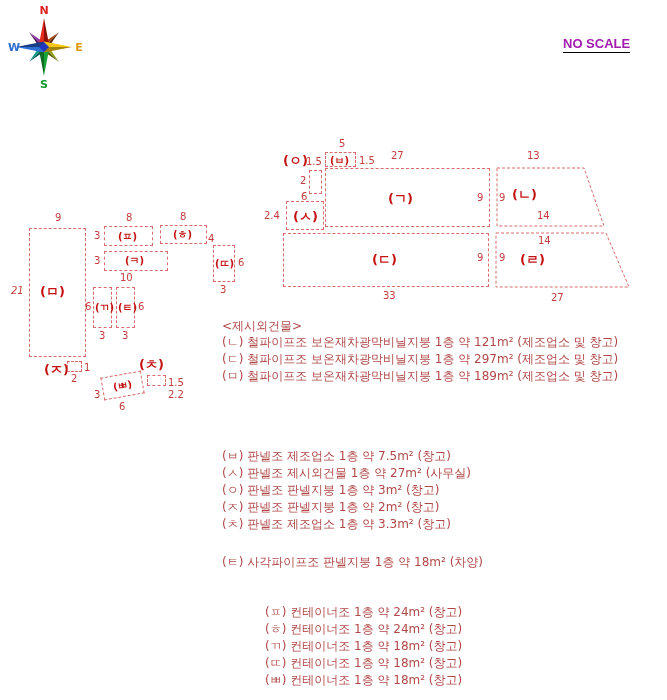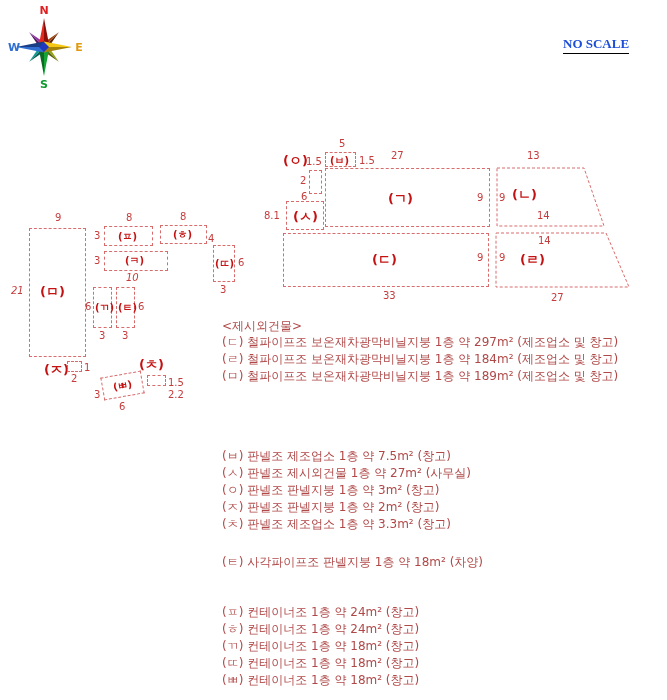--- a/index.html
+++ b/index.html
@@ -7,30 +7,30 @@
     position:relative; width:667px; height:700px; background:#ffffff;
     overflow:hidden; font-family:"DejaVu Sans", sans-serif;
   }
   .bx { position:absolute; border:1px dashed #d86c6c; box-sizing:border-box; background:transparent; }
   .lbl { position:absolute; color:#c41212; font-weight:bold; white-space:nowrap; }
   .lbl.big   { font-size:13px; }
   .lbl.small { font-size:10px; }
   .dim { position:absolute; color:#c43c3c; font-size:10px; line-height:10px; white-space:nowrap; }
   .no-scale {
     position:absolute; left:563px; top:36px;
-    font-family:Liberation Serif, serif;
-    font-weight:bold; font-size:13px; color:#1d4ed8;
+    font-family:Liberation Sans, sans-serif;
+    font-weight:bold; font-size:13px; color:#a21caf;
     border-bottom:1px solid #000; padding-bottom:1px;
   }
   .legend-title, .lg-line {
     color:#b04848; font-size:12px; line-height:17px; white-space:nowrap;
   }
   .legend-title { position:absolute; left:222px; top:318px; }
   .lg { position:absolute; left:222px; }
-  #g1 { top:334px; } #g2 { top:448px; } #g3 { top:554px; } #g4 { top:604px; }
+  #g1 { top:334px; } #g2 { top:448px; } #g3 { top:554px; } #g4 { top:604px;margin-left:43px; }
   .overlay { position:absolute; left:0; top:0; pointer-events:none; }
   .tilted { transform:rotate(-10deg); display:flex; align-items:center; justify-content:center; }
   .tilted .lbl { position:static; }
   svg text.cl { font-family:"DejaVu Sans",sans-serif; font-weight:bold; font-size:11px; text-anchor:middle; }
 </style>
 </head>
 <body>
 
 <div class="canvas">
 
@@ -73,21 +73,21 @@
   <span class="dim" style="left:359px; top:156px;">1.5</span>
 
   <span class="lbl big" style="left:283px; top:152px;">(ㅇ)</span>
   <span class="dim" style="left:306px; top:157px;">1.5</span>
   <div class="bx" style="left:309px; top:170px; width:13px; height:24px;"></div>
   <span class="dim" style="left:300px; top:176px;">2</span>
 
   <span class="dim" style="left:301px; top:192px;">6</span>
   <div class="bx" style="left:286px; top:201px; width:38px; height:29px;"></div>
   <span class="lbl big" style="left:293px; top:208px;">(ㅅ)</span>
-  <span class="dim" style="left:264px; top:211px;">8.1</span>
+  <span class="dim" style="left:264px; top:211px;">2.4</span>
 
   <div class="bx" style="left:325px; top:168px; width:165px; height:59px;"></div>
   <span class="lbl big" style="left:388px; top:190px;">(ㄱ)</span>
   <span class="dim" style="left:391px; top:151px;">27</span>
   <span class="dim" style="left:477px; top:193px;">9</span>
   <span class="dim" style="left:499px; top:193px;">9</span>
 
   <span class="lbl big" style="left:512px; top:186px;">(ㄴ)</span>
   <span class="dim" style="left:527px; top:151px;">13</span>
   <span class="dim" style="left:537px; top:211px;">14</span>
@@ -113,21 +113,21 @@
   <span class="dim" style="left:94px; top:231px;">3</span>
 
   <div class="bx" style="left:160px; top:225px; width:47px; height:19px;"></div>
   <span class="lbl small" style="left:173px; top:228px;">(ㅎ)</span>
   <span class="dim" style="left:180px; top:212px;">8</span>
   <span class="dim" style="left:208px; top:234px;">4</span>
 
   <div class="bx" style="left:104px; top:251px; width:64px; height:20px;"></div>
   <span class="lbl small" style="left:125px; top:254px;">(ㅋ)</span>
   <span class="dim" style="left:94px; top:256px;">3</span>
-  <span class="dim" style="left:126px; top:273px;font-style:italic;">10</span>
+  <span class="dim" style="left:120px; top:273px;">10</span>
 
   <div class="bx" style="left:213px; top:245px; width:22px; height:37px;"></div>
   <span class="lbl small" style="left:215px; top:257px;">(ㄸ)</span>
   <span class="dim" style="left:238px; top:258px;">6</span>
   <span class="dim" style="left:220px; top:285px;">3</span>
 
   <div class="bx" style="left:93px; top:287px; width:19px; height:41px;"></div>
   <span class="lbl small" style="left:95px; top:301px;">(ㄲ)</span>
   <span class="dim" style="left:85px; top:302px;">6</span>
   <span class="dim" style="left:99px; top:331px;">3</span>
@@ -149,22 +149,22 @@
 
   <div class="bx tilted" style="left:102px; top:374px; width:41px; height:23px;">
     <span class="lbl small">(ㅃ)</span>
   </div>
   <span class="dim" style="left:94px; top:390px;">3</span>
   <span class="dim" style="left:119px; top:402px;">6</span>
 
   <div class="legend-title">&lt;제시외건물&gt;</div>
 
   <div class="lg" id="g1">
+    <div class="lg-line">(ㄴ) 철파이프조 보온재차광막비닐지붕 1층 약 121m² (제조업소 및 창고)</div>
     <div class="lg-line">(ㄷ) 철파이프조 보온재차광막비닐지붕 1층 약 297m² (제조업소 및 창고)</div>
-    <div class="lg-line">(ㄹ) 철파이프조 보온재차광막비닐지붕 1층 약 184m² (제조업소 및 창고)</div>
     <div class="lg-line">(ㅁ) 철파이프조 보온재차광막비닐지붕 1층 약 189m² (제조업소 및 창고)</div>
   </div>
 
   <div class="lg" id="g2">
     <div class="lg-line">(ㅂ) 판넬조 제조업소 1층 약 7.5m² (창고)</div>
     <div class="lg-line">(ㅅ) 판넬조 제시외건물 1층 약 27m² (사무실)</div>
     <div class="lg-line">(ㅇ) 판넬조 판넬지붕 1층 약 3m² (창고)</div>
     <div class="lg-line">(ㅈ) 판넬조 판넬지붕 1층 약 2m² (창고)</div>
     <div class="lg-line">(ㅊ) 판넬조 제조업소 1층 약 3.3m² (창고)</div>
   </div>

